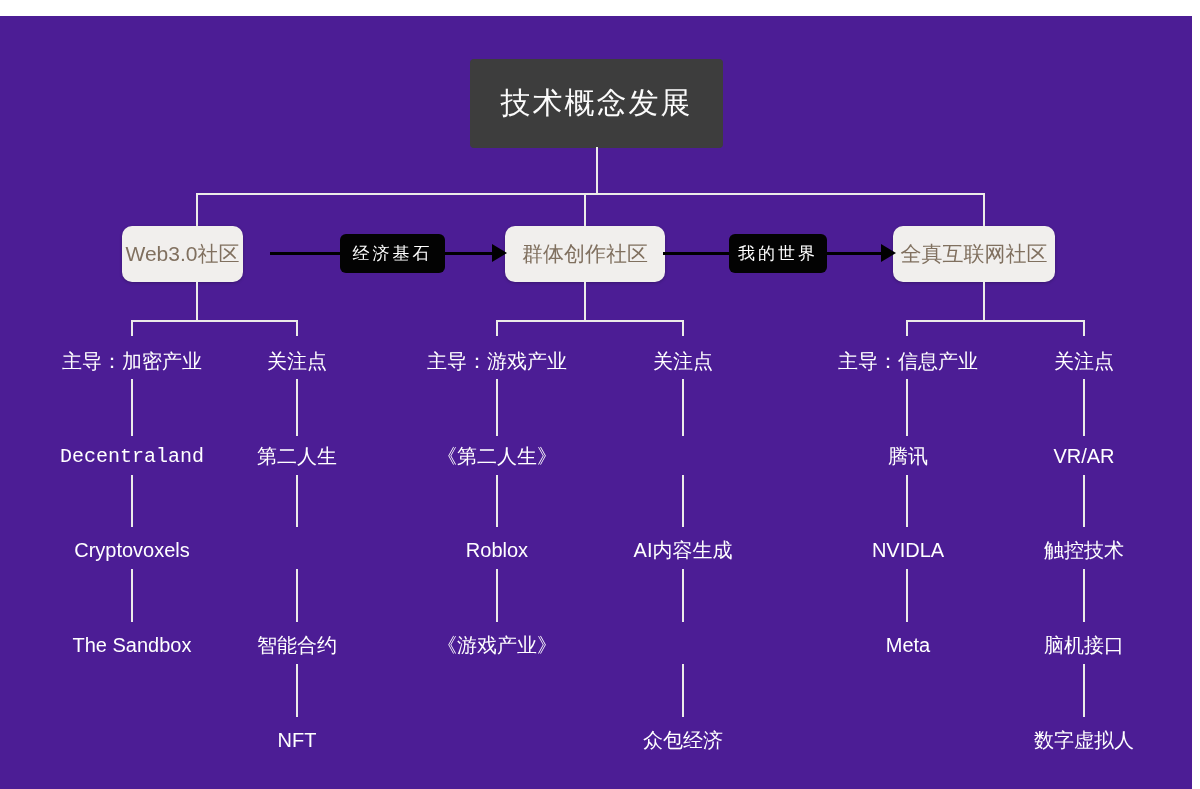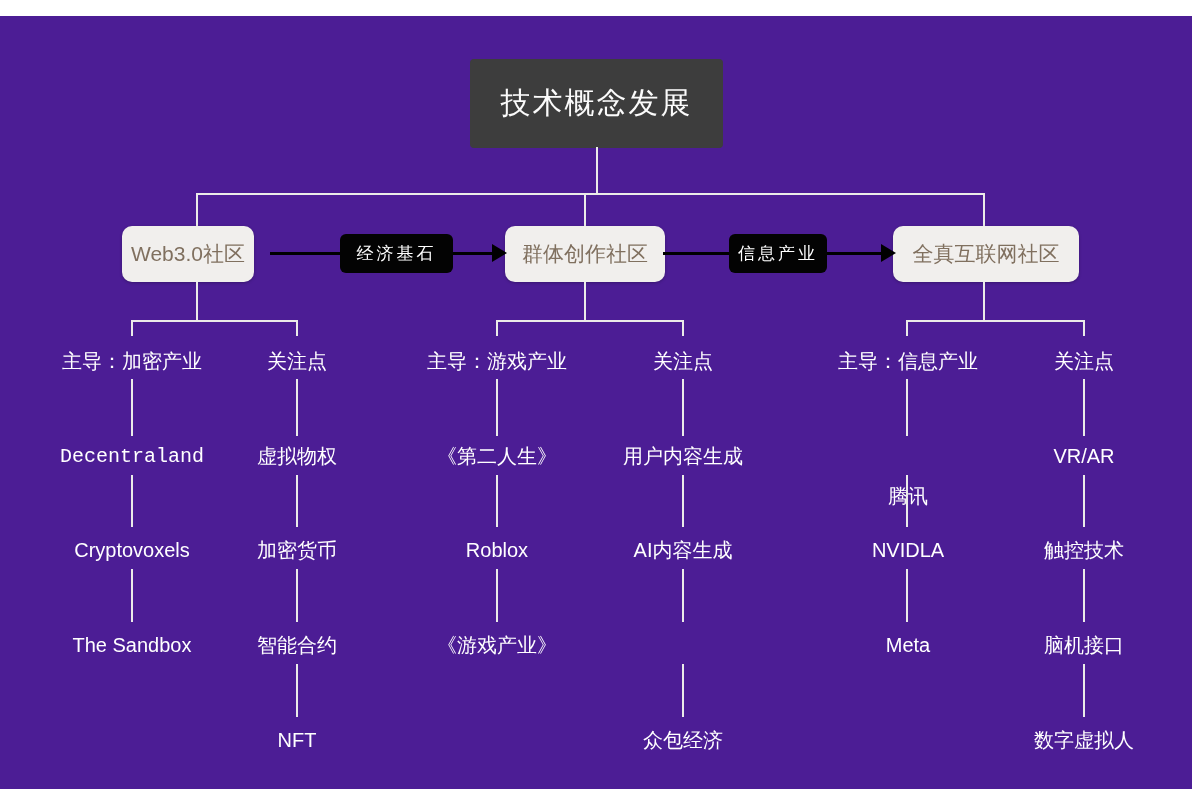--- a/index.html
+++ b/index.html
@@ -63,40 +63,40 @@
     <div class="title-box">
       <span>技术概念发展</span>
     </div>
 
     <div class="line-v" style="left:596px;top:131px;height:47px;"></div>
     <div class="line-h" style="left:196px;top:177px;width:789px;"></div>
     <div class="line-v" style="left:196px;top:178px;height:33px;"></div>
     <div class="line-v" style="left:584px;top:178px;height:33px;"></div>
     <div class="line-v" style="left:983px;top:178px;height:33px;"></div>
 
-    <div class="node" style="left:122px;width:132px;">
+    <div class="node" style="left:122px;width:121px;">
       <span>Web3.0社区</span>
     </div>
     <div class="node" style="left:505px;width:160px;">
       <span>群体创作社区</span>
     </div>
-    <div class="node" style="left:893px;width:186px;font-family:Liberation Mono, monospace;">
+    <div class="node" style="left:893px;width:162px;font-family:Liberation Mono, monospace;">
       <span>全真互联网社区</span>
     </div>
 
     <div class="edge-line" style="left:270px;width:228px;"></div>
     <div class="edge-head" style="left:492px;"></div>
-    <div class="edge-label" style="left:340px;width:113px;">
+    <div class="edge-label" style="left:340px;width:105px;">
       <span>经济基石</span>
     </div>
 
     <div class="edge-line" style="left:663px;width:224px;"></div>
     <div class="edge-head" style="left:881px;"></div>
     <div class="edge-label" style="left:729px;width:98px;">
-      <span>信息产业</span>
+      <span>我的世界</span>
     </div>
 
     <div class="line-v" style="left:196px;top:266px;height:39px;"></div>
     <div class="line-h" style="left:131px;top:304px;width:167px;"></div>
     <div class="line-v" style="left:131px;top:305px;height:15px;"></div>
     <div class="line-v" style="left:296px;top:305px;height:15px;"></div>
 
     <div class="line-v" style="left:584px;top:266px;height:39px;"></div>
     <div class="line-h" style="left:496px;top:304px;width:188px;"></div>
     <div class="line-v" style="left:496px;top:305px;height:15px;"></div>
@@ -115,45 +115,43 @@
     <div class="col-header" style="left:964px;">关注点</div>
 
     <div class="line-v" style="left:131px;top:363px;height:57px;"></div>
     <div class="leaf" style="left:12px;top:425px;font-family:Liberation Mono, monospace;">Decentraland</div>
     <div class="line-v" style="left:131px;top:459px;height:52px;"></div>
     <div class="leaf" style="left:12px;top:519px;">Cryptovoxels</div>
     <div class="line-v" style="left:131px;top:553px;height:53px;"></div>
     <div class="leaf" style="left:12px;top:614px;">The Sandbox</div>
 
     <div class="line-v" style="left:296px;top:363px;height:57px;"></div>
-    <div class="leaf" style="left:177px;top:425px;">虚拟物权</div>
+    <div class="leaf" style="left:177px;top:425px;">第二人生</div>
     <div class="line-v" style="left:296px;top:459px;height:52px;"></div>
-    <div class="leaf" style="left:177px;top:519px;">加密货币</div>
     <div class="line-v" style="left:296px;top:553px;height:53px;"></div>
     <div class="leaf" style="left:177px;top:614px;">智能合约</div>
     <div class="line-v" style="left:296px;top:648px;height:53px;"></div>
     <div class="leaf" style="left:177px;top:709px;">NFT</div>
 
     <div class="line-v" style="left:496px;top:363px;height:57px;"></div>
     <div class="leaf" style="left:377px;top:425px;">《第二人生》</div>
     <div class="line-v" style="left:496px;top:459px;height:52px;"></div>
     <div class="leaf" style="left:377px;top:519px;">Roblox</div>
     <div class="line-v" style="left:496px;top:553px;height:53px;"></div>
     <div class="leaf" style="left:377px;top:614px;">《游戏产业》</div>
 
     <div class="line-v" style="left:682px;top:363px;height:57px;"></div>
-    <div class="leaf" style="left:563px;top:425px;">用户内容生成</div>
     <div class="line-v" style="left:682px;top:459px;height:52px;"></div>
     <div class="leaf" style="left:563px;top:519px;">AI内容生成</div>
     <div class="line-v" style="left:682px;top:553px;height:53px;"></div>
     <div class="line-v" style="left:682px;top:648px;height:53px;"></div>
     <div class="leaf" style="left:563px;top:709px;">众包经济</div>
 
     <div class="line-v" style="left:906px;top:363px;height:57px;"></div>
-    <div class="leaf" style="left:788px;top:425px;margin-top:40px;">腾讯</div>
+    <div class="leaf" style="left:788px;top:425px;">腾讯</div>
     <div class="line-v" style="left:906px;top:459px;height:52px;"></div>
     <div class="leaf" style="left:788px;top:519px;">NVIDLA</div>
     <div class="line-v" style="left:906px;top:553px;height:53px;"></div>
     <div class="leaf" style="left:788px;top:614px;">Meta</div>
 
     <div class="line-v" style="left:1083px;top:363px;height:57px;"></div>
     <div class="leaf" style="left:964px;top:425px;">VR/AR</div>
     <div class="line-v" style="left:1083px;top:459px;height:52px;"></div>
     <div class="leaf" style="left:964px;top:519px;">触控技术</div>
     <div class="line-v" style="left:1083px;top:553px;height:53px;"></div>

